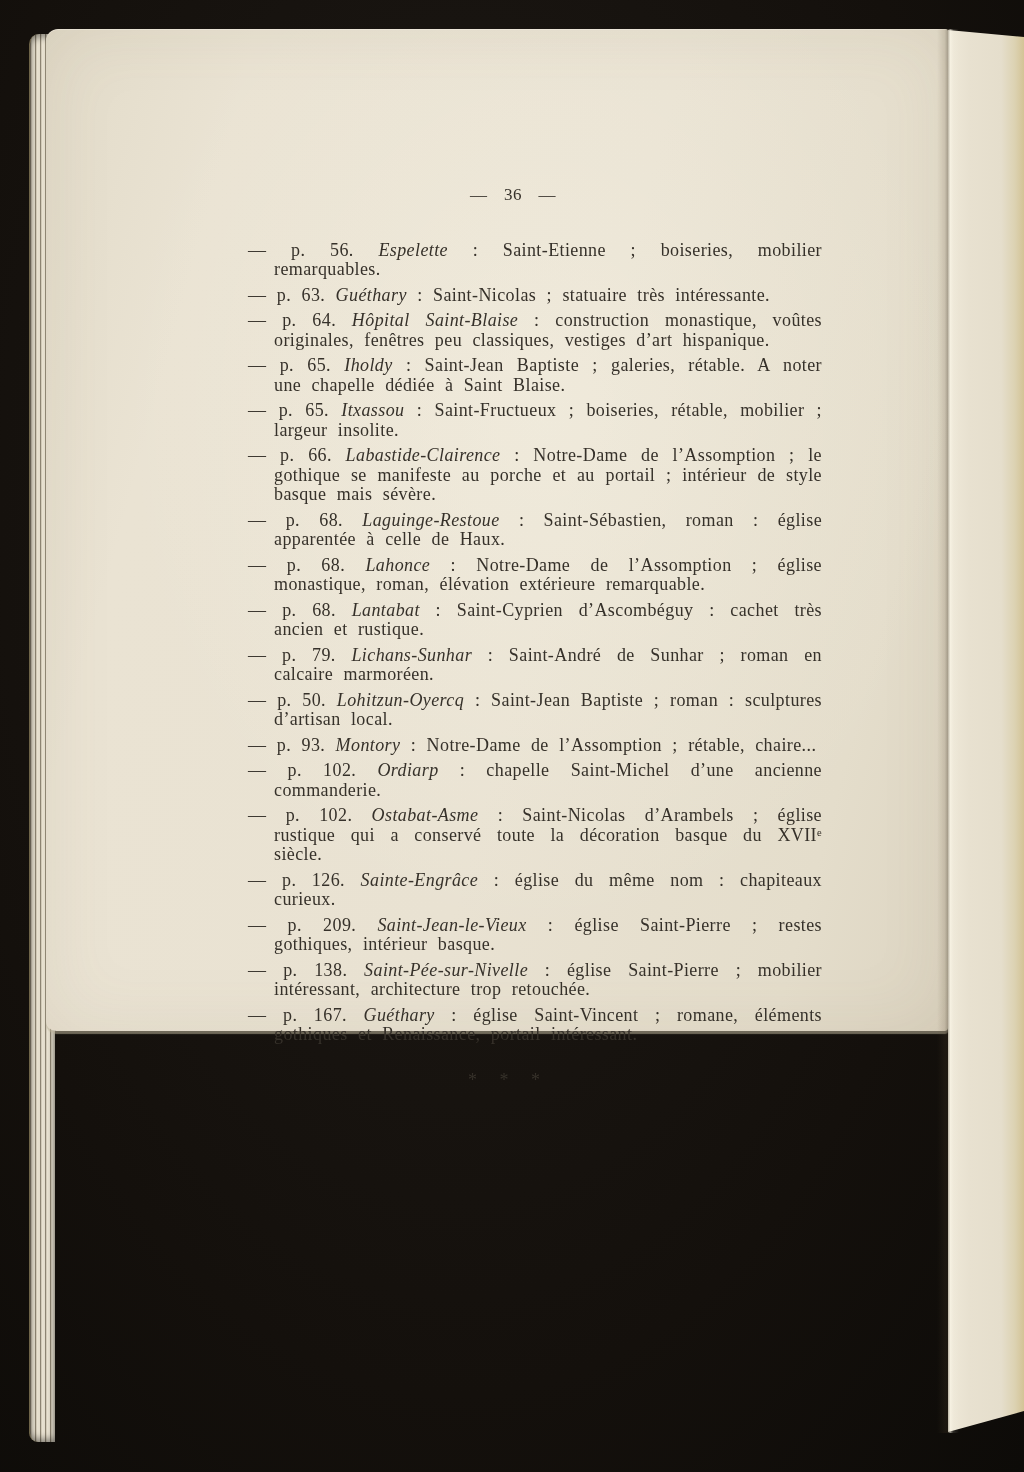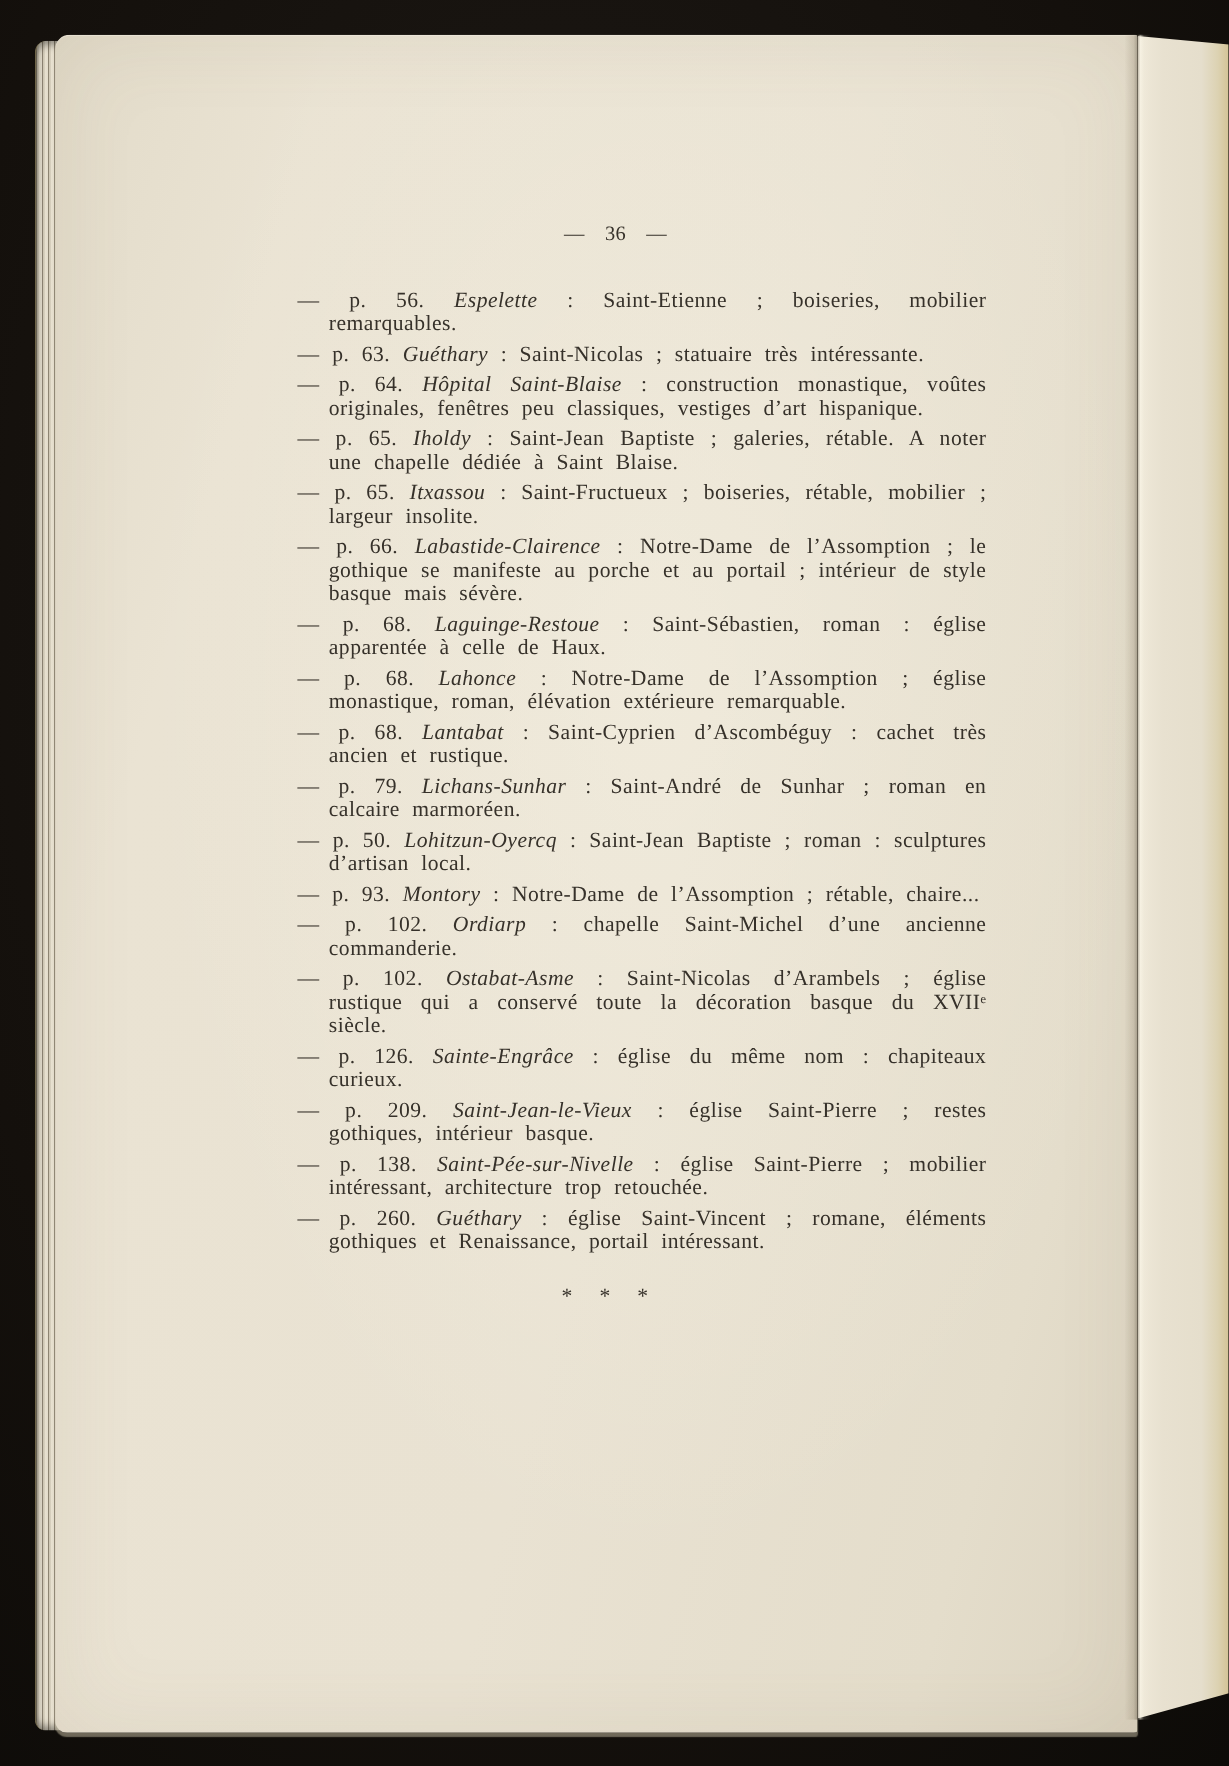--- a/index.html
+++ b/index.html
@@ -22,21 +22,21 @@
     border-left:1px solid #6e6448;
     background:
       repeating-linear-gradient(90deg,
         #8d8472 0px, #8d8472 1px,
         #cfc7b4 1px, #d8d1bf 2.5px,
         #e8e1d0 2.5px, #e3dccb 5px);
     box-shadow:inset 0 4px 6px rgba(0,0,0,.35), inset 0 -4px 6px rgba(0,0,0,.35);
   }
   
   .page-main{
-    position:absolute;left:46px;top:29px;width:902px;height:1415px;
+    position:absolute;left:46px;top:29px;width:902px;height:1002px;
     border-radius:12px 2px 3px 10px;
     background:
       radial-gradient(ellipse at 55% 38%, rgba(255,252,240,.30) 0%, rgba(255,252,240,0) 60%),
       linear-gradient(105deg,#e2dbc9 0%,#eae3d3 18%,#e9e2d2 55%,#e4ddcb 85%,#dcd4c1 100%);
     box-shadow:
       inset 0 0 70px rgba(120,100,70,.10),
       inset 0 1px 0 rgba(250,246,235,.5),
       0 3px 1px rgba(190,180,155,.55);
   }
   
@@ -105,21 +105,21 @@
           <p class="entry"><span class="ref">— p. 68.</span> <i class="place">Lahonce</i> <span class="desc">: Notre-Dame de l’Assomption ; église monastique, roman, élévation extérieure remarquable.</span></p>
           <p class="entry"><span class="ref">— p. 68.</span> <i class="place">Lantabat</i> <span class="desc">: Saint-Cyprien d’Ascombéguy : cachet très ancien et rustique.</span></p>
           <p class="entry"><span class="ref">— p. 79.</span> <i class="place">Lichans-Sunhar</i> <span class="desc">: Saint-André de Sunhar ; roman en calcaire marmoréen.</span></p>
           <p class="entry"><span class="ref">— p. 50.</span> <i class="place">Lohitzun-Oyercq</i> <span class="desc">: Saint-Jean Baptiste ; roman : sculptures d’artisan local.</span></p>
           <p class="entry"><span class="ref">— p. 93.</span> <i class="place">Montory</i> <span class="desc">: Notre-Dame de l’Assomption ; rétable, chaire...</span></p>
           <p class="entry"><span class="ref">— p. 102.</span> <i class="place">Ordiarp</i> <span class="desc">: chapelle Saint-Michel d’une ancienne commanderie.</span></p>
           <p class="entry"><span class="ref">— p. 102.</span> <i class="place">Ostabat-Asme</i> <span class="desc">: Saint-Nicolas d’Arambels ; église rustique qui a conservé toute la décoration basque du XVIIᵉ siècle.</span></p>
           <p class="entry"><span class="ref">— p. 126.</span> <i class="place">Sainte-Engrâce</i> <span class="desc">: église du même nom : chapiteaux curieux.</span></p>
           <p class="entry"><span class="ref">— p. 209.</span> <i class="place">Saint-Jean-le-Vieux</i> <span class="desc">: église Saint-Pierre ; restes gothiques, intérieur basque.</span></p>
           <p class="entry"><span class="ref">— p. 138.</span> <i class="place">Saint-Pée-sur-Nivelle</i> <span class="desc">: église Saint-Pierre ; mobilier intéressant, architecture trop retouchée.</span></p>
-          <p class="entry"><span class="ref">— p. 260.</span> <i class="place">Guéthary</i> <span class="desc">: église Saint-Vincent ; romane, éléments gothiques et Renaissance, portail intéressant.</span></p>
+          <p class="entry"><span class="ref">— p. 167.</span> <i class="place">Guéthary</i> <span class="desc">: église Saint-Vincent ; romane, éléments gothiques et Renaissance, portail intéressant.</span></p>
         </div>
       <div class="ornament">* * *</div>
     </div>
   </div>
 
   <div class="page-right"></div>
   <div class="crease"></div>
 </div>
 
 </body></html>

